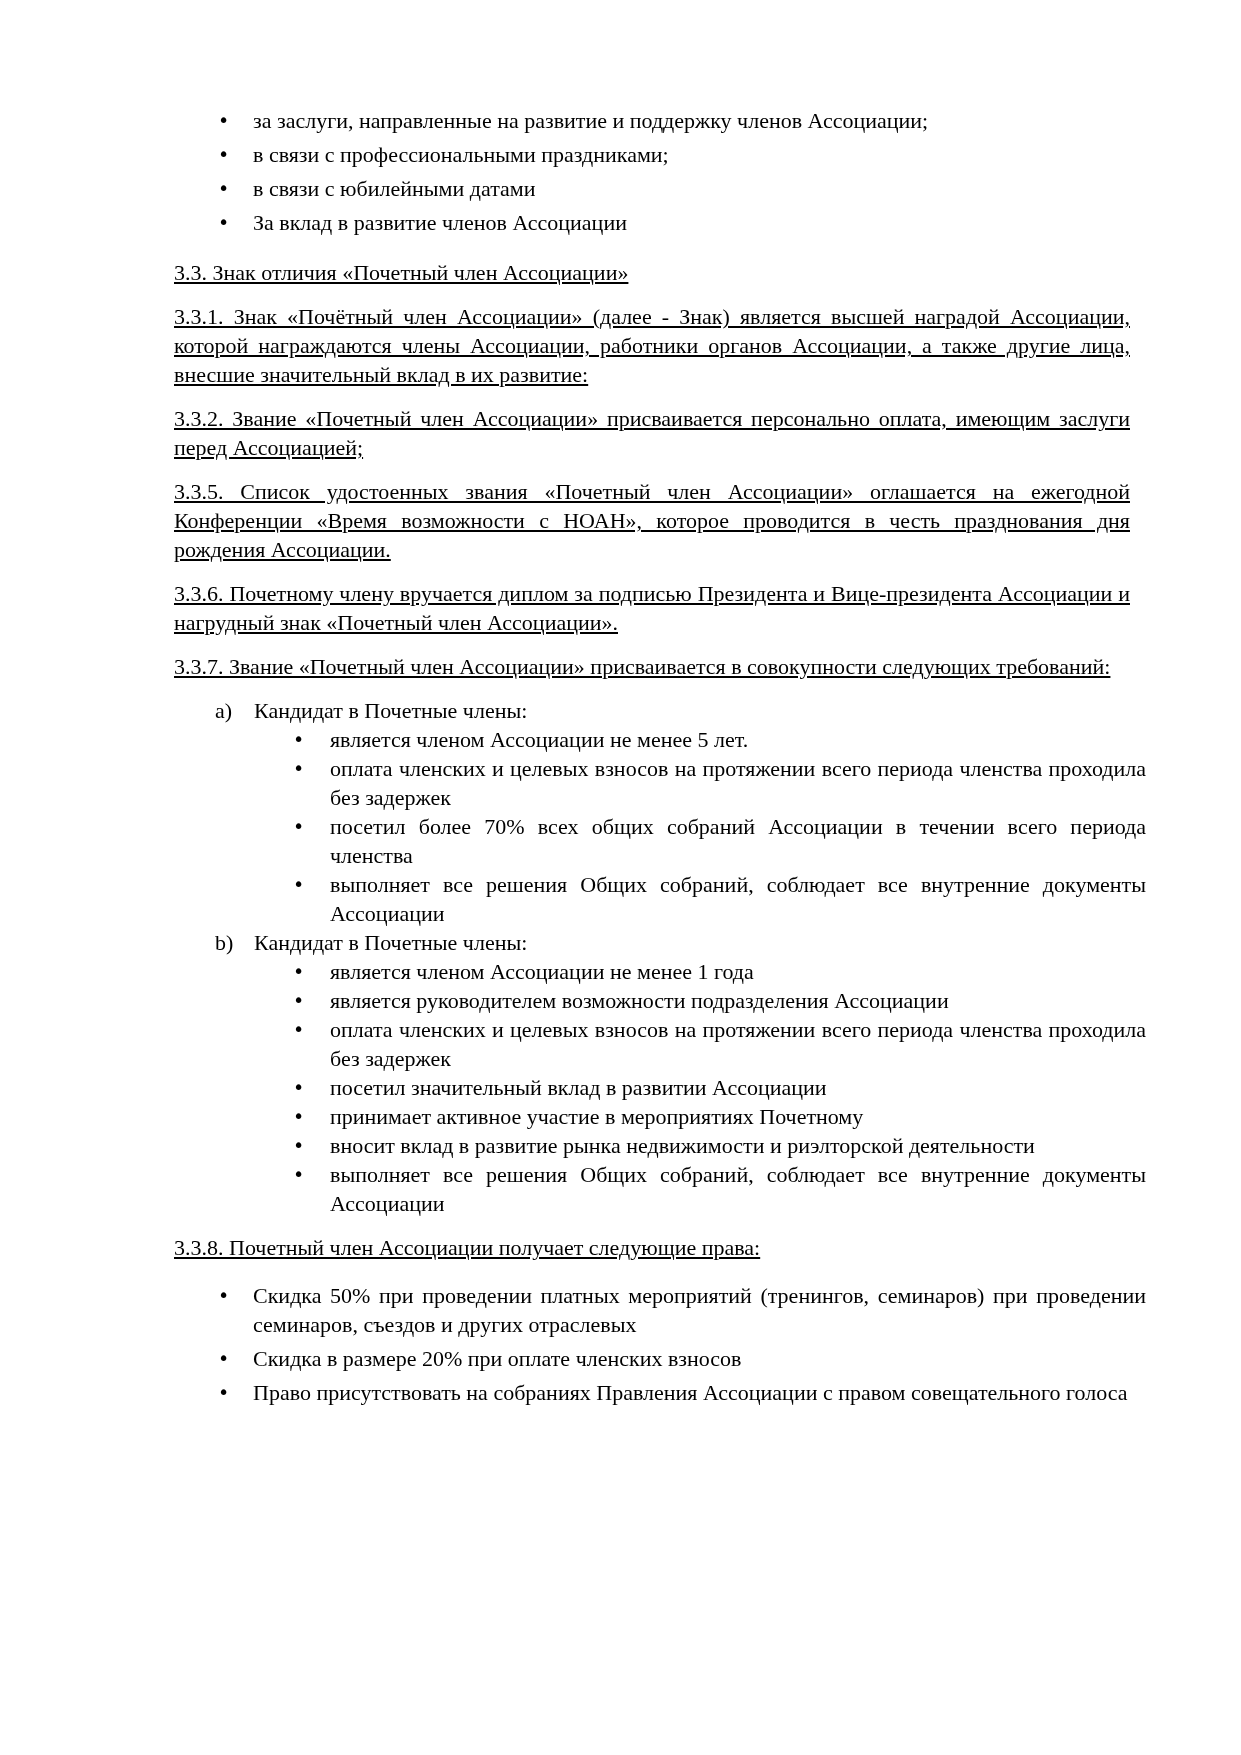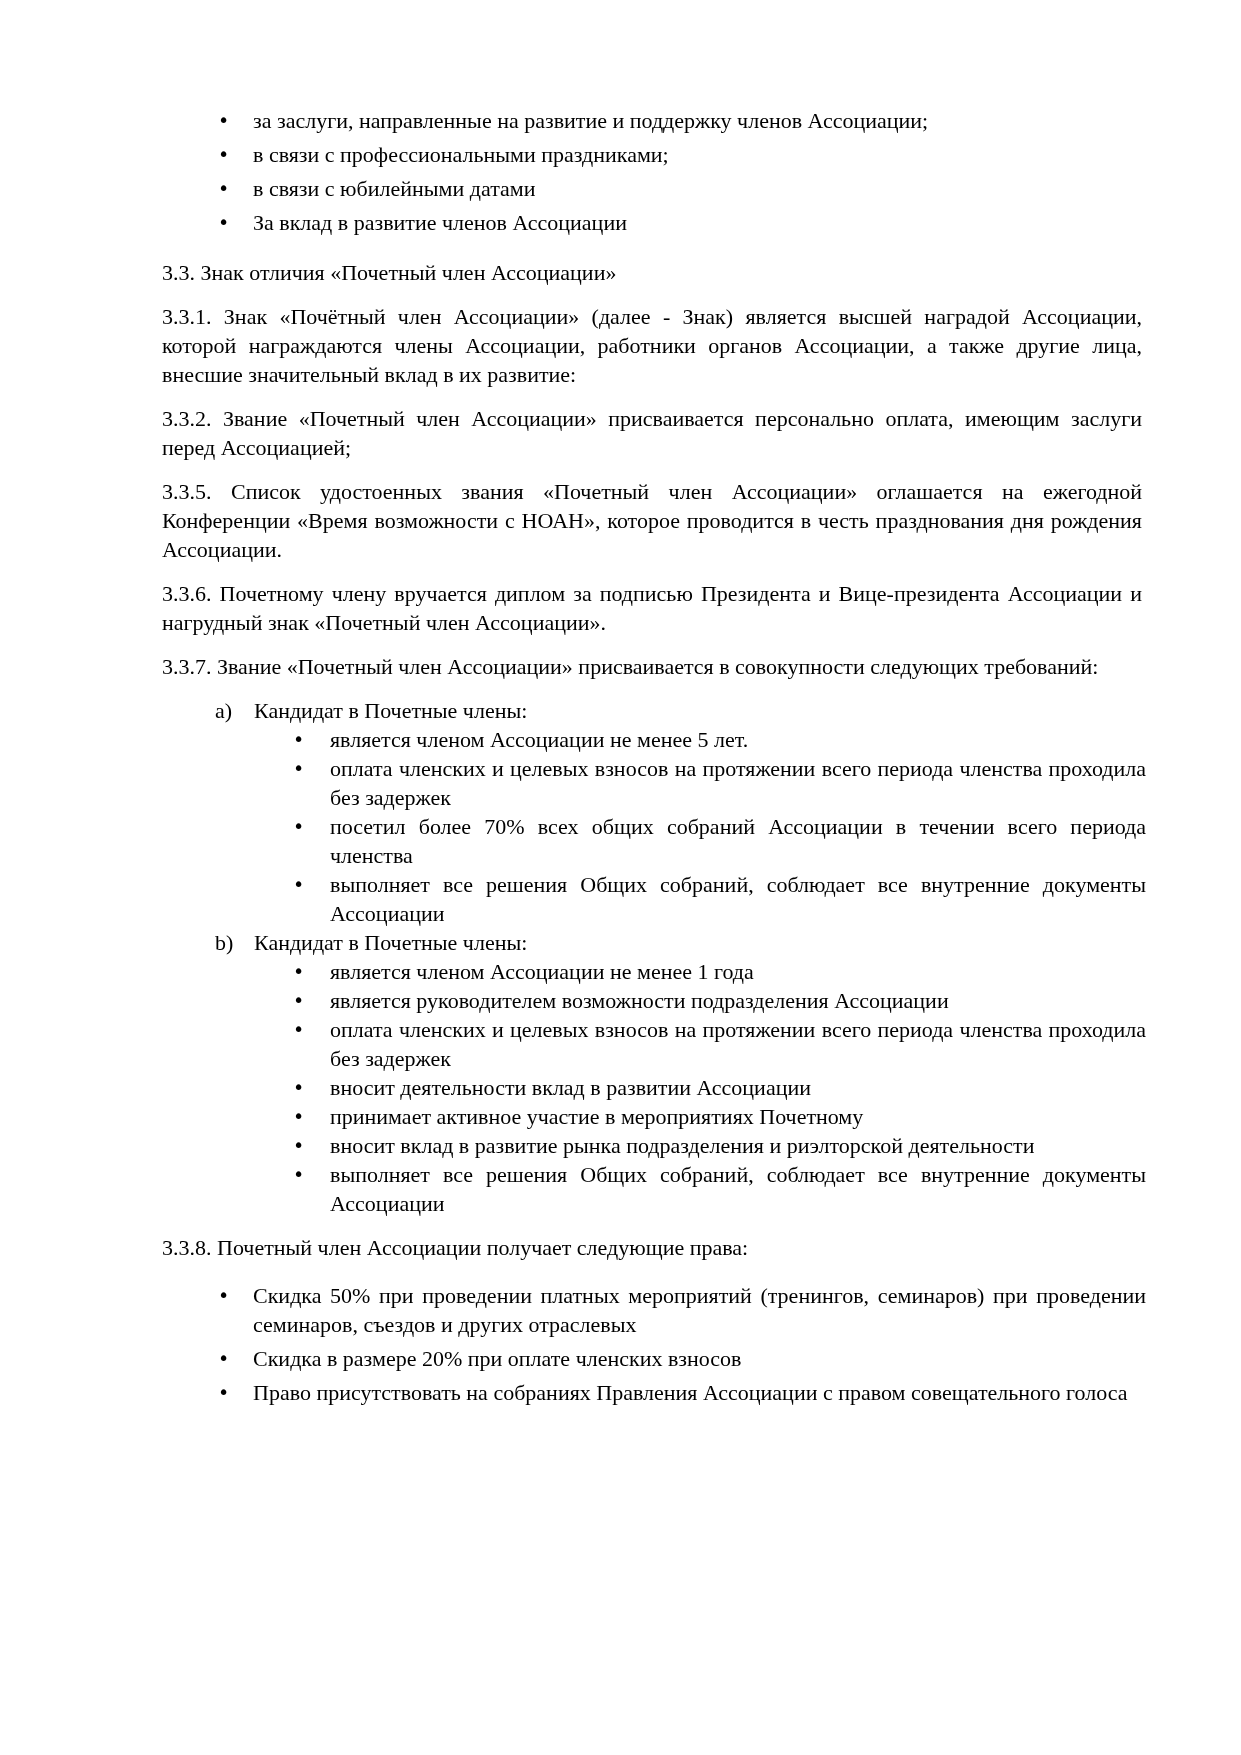--- a/index.html
+++ b/index.html
@@ -30,21 +30,21 @@
   }
   .bullet-li .mk {
     position: absolute;
     left: 60px;
     top: 0;
     font-family: "DejaVu Sans", sans-serif;
     font-size: 19px;
   }
   .toplist .bullet-li + .bullet-li { margin-top: 5px; }
   .toplist { margin-bottom: 21px; }
-  .para { margin: 15px 4px; }
+  .para { margin: 15px 16px; text-decoration: underline; }
   .just { text-align: justify; text-align-last: left; }
   .alpha-row {
     position: relative;
     padding-left: 96px;
   }
   .alpha-row .amk {
     position: absolute;
     left: 57px;
     top: 0;
   }
@@ -125,29 +125,29 @@
     <li class="bullet-li just">
       <span class="mk">•</span>
       <span class="tx">является руководителем возможности подразделения Ассоциации</span>
     </li>
     <li class="bullet-li just">
       <span class="mk">•</span>
       <span class="tx">оплата членских и целевых взносов на протяжении всего периода членства проходила без задержек</span>
     </li>
     <li class="bullet-li just">
       <span class="mk">•</span>
-      <span class="tx">вносит деятельности вклад в развитии Ассоциации</span>
+      <span class="tx">посетил значительный вклад в развитии Ассоциации</span>
     </li>
     <li class="bullet-li just">
       <span class="mk">•</span>
       <span class="tx">принимает активное участие в мероприятиях Почетному</span>
     </li>
     <li class="bullet-li just">
       <span class="mk">•</span>
-      <span class="tx">вносит вклад в развитие рынка подразделения и риэлторской деятельности</span>
+      <span class="tx">вносит вклад в развитие рынка недвижимости и риэлторской деятельности</span>
     </li>
     <li class="bullet-li just">
       <span class="mk">•</span>
       <span class="tx">выполняет все решения Общих собраний, соблюдает все внутренние документы Ассоциации</span>
     </li>
   </ul>
 
   <p class="para">3.3.8. Почетный член Ассоциации получает следующие права:</p>
 
   <ul class="toplist rights">

